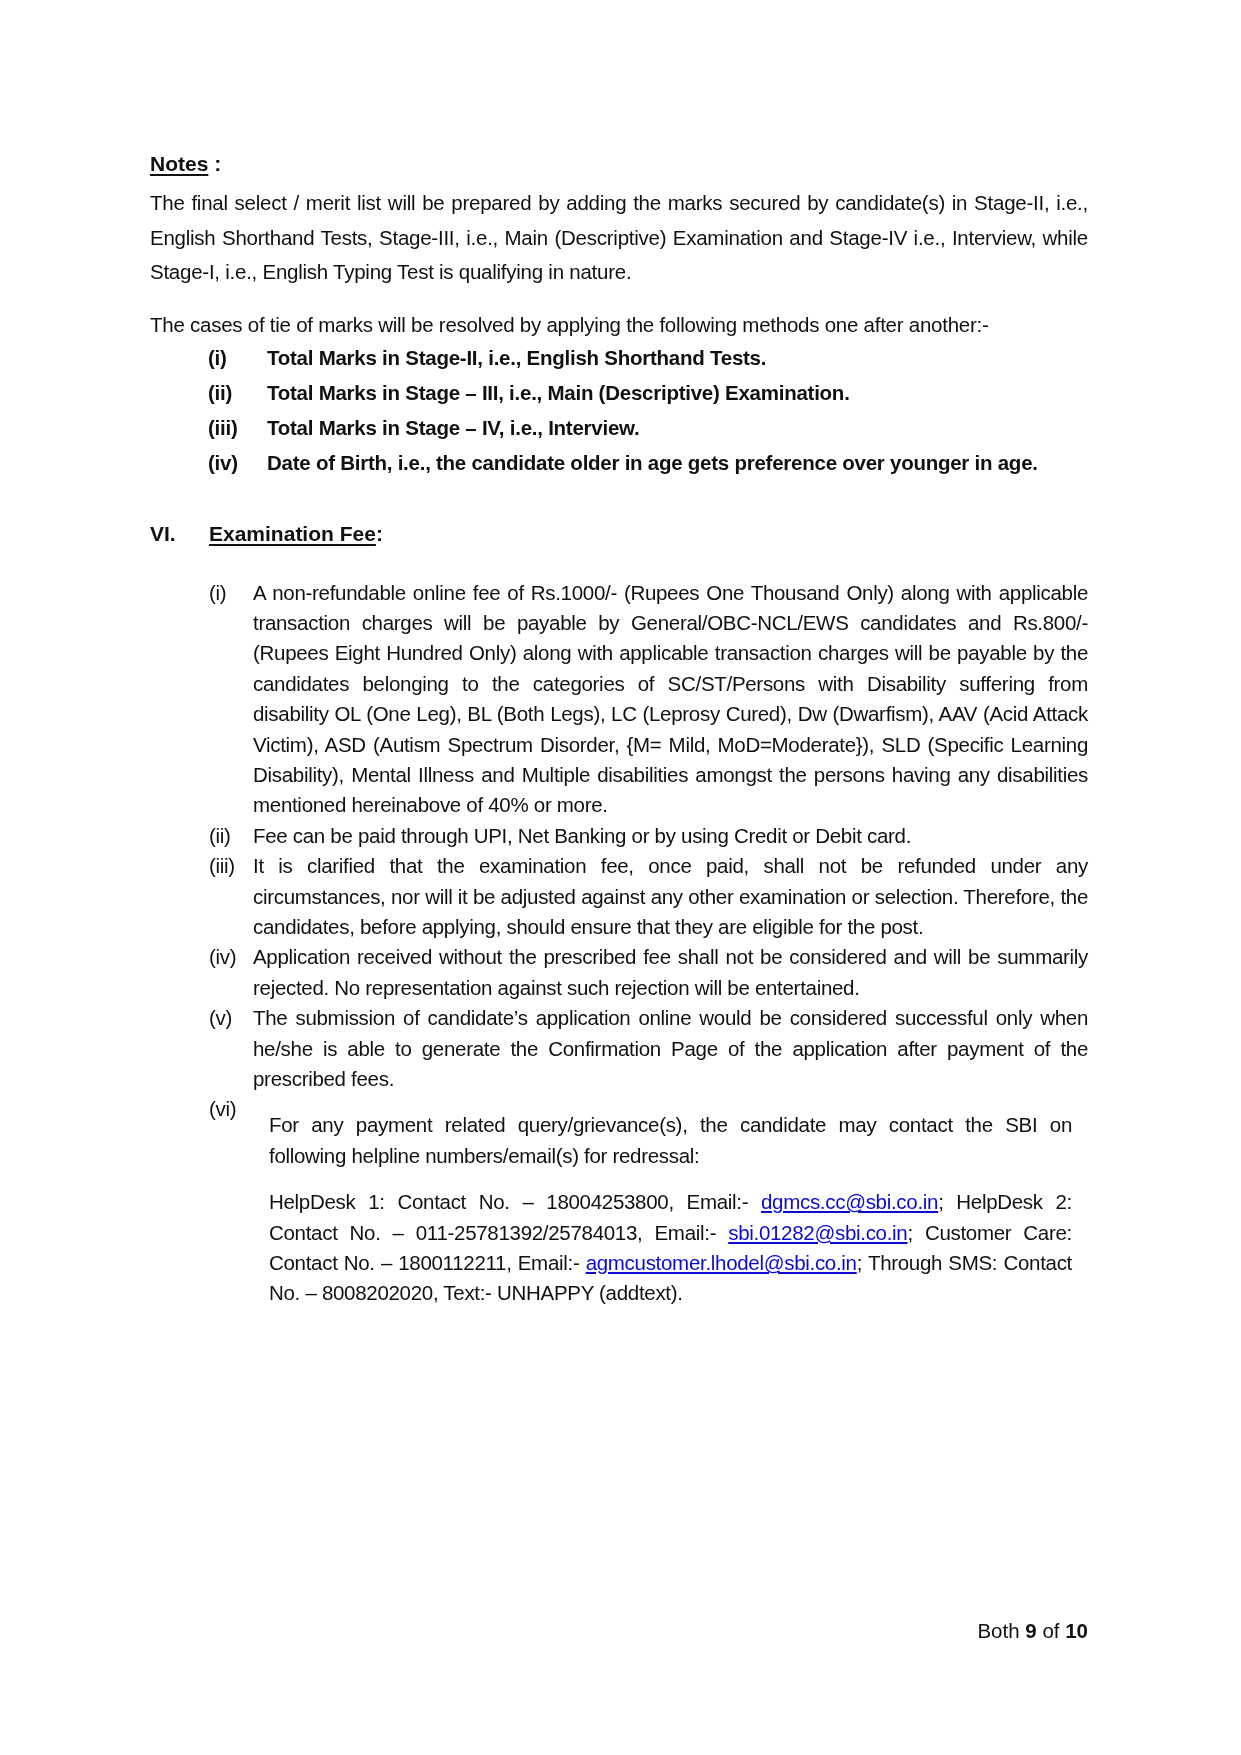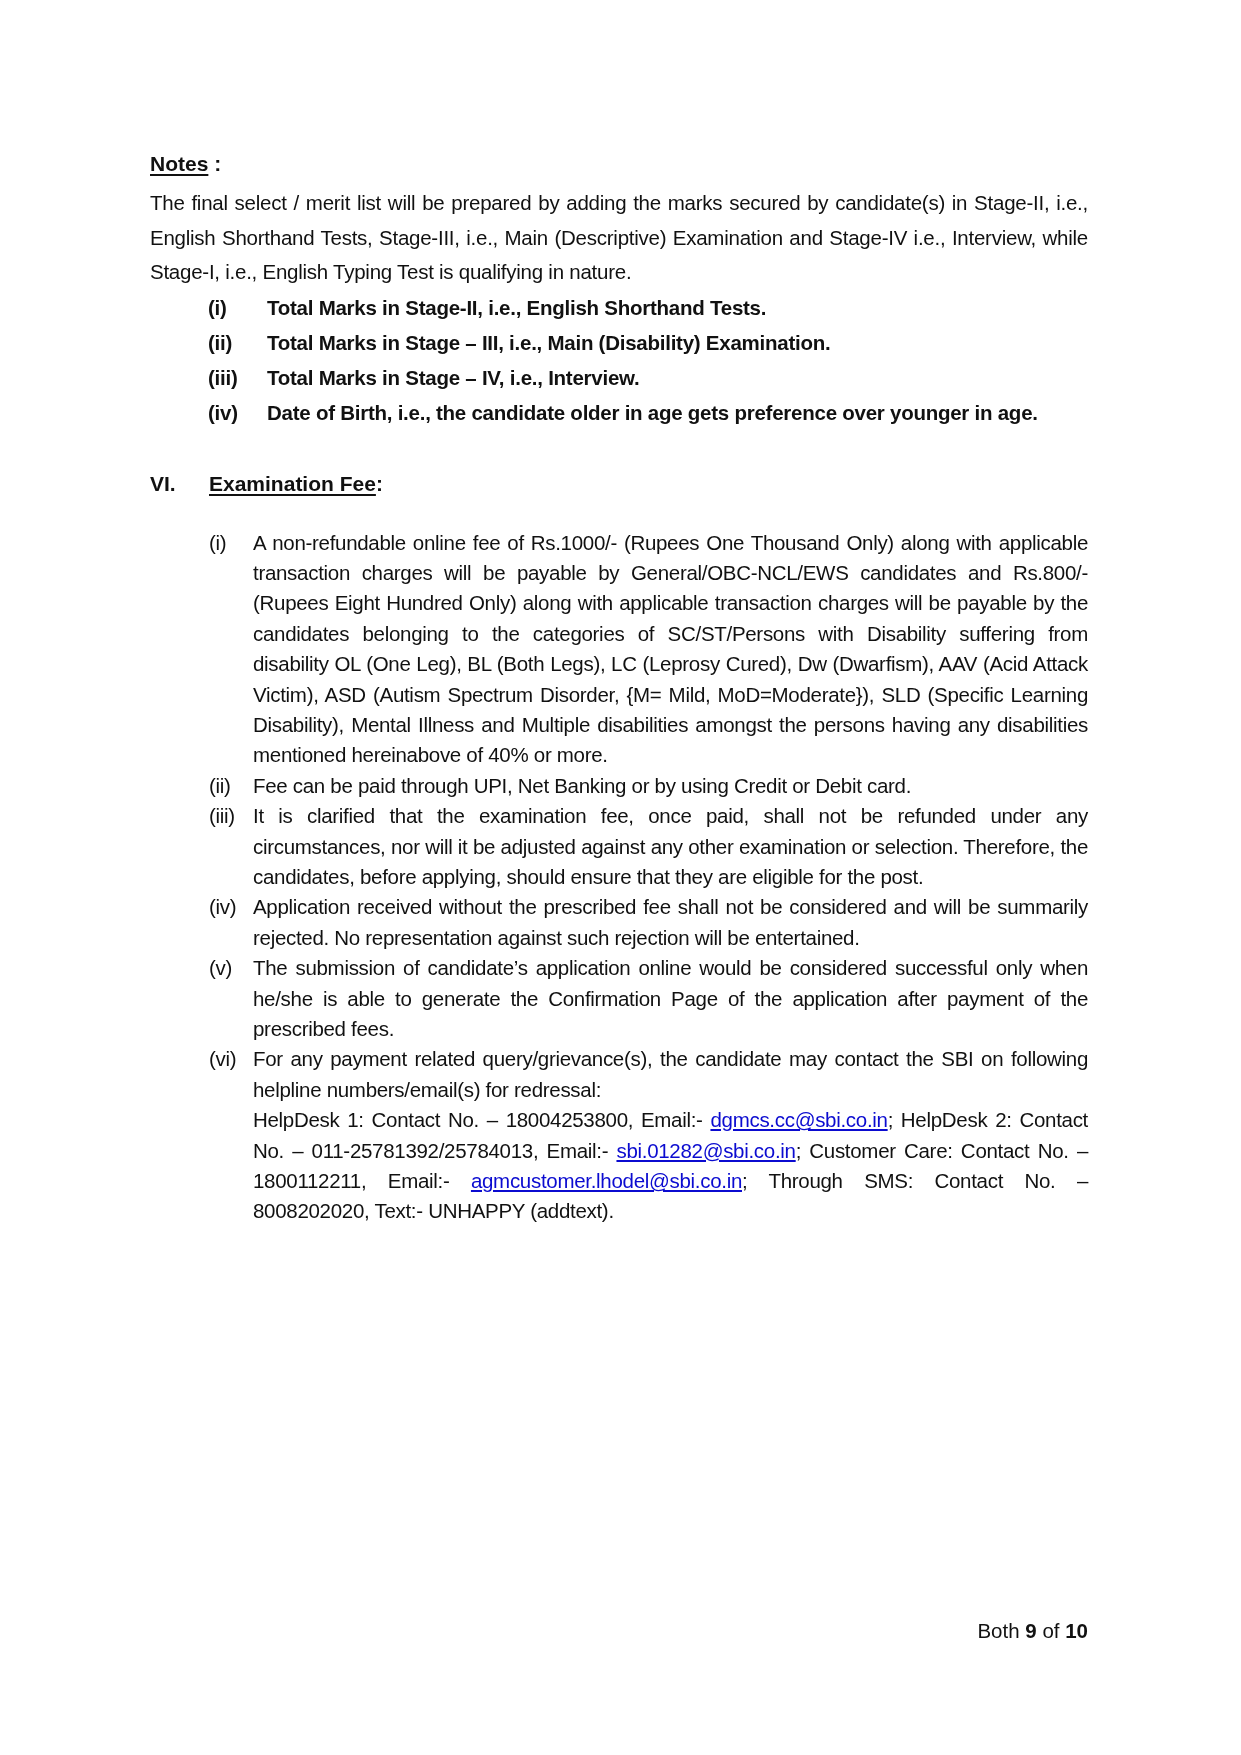--- a/index.html
+++ b/index.html
@@ -15,42 +15,43 @@
   .tie-list li { display: flex; font-size: 20.5px; font-weight: bold; line-height: 35px; letter-spacing: -0.25px; }
   .tie-list .num { width: 59px; flex: 0 0 59px; }
   .tie-list .txt { flex: 1; text-align: justify; }
   .section-head { display: flex; margin-top: 40px; font-size: 21px; font-weight: bold; line-height: 28px; }
   .section-head .roman { width: 59px; flex: 0 0 59px; }
   .section-head .title u { text-decoration: underline; text-underline-offset: 3px; }
   .fee-list { list-style: none; margin: 30px 0 0 0; padding: 0 0 0 59px; }
   .fee-list li { display: flex; font-size: 20.5px; line-height: 30.4px; letter-spacing: -0.3px; }
   .fee-list .num { width: 44px; flex: 0 0 44px; }
   .fee-list .txt { flex: 1; text-align: justify; }
-  .fee-list .txt p { margin: 0; text-align: justify; }
+  .fee-list .txt p { margin: 16px; text-align: justify; }
   a.link { color: #1a0dab; color: #0b0bd0; text-decoration: underline; text-underline-offset: 2px; }
   .footer { position: absolute; right: 153px; top: 1617px; font-size: 20.5px; line-height: 28px; }
 </style>
 </head>
 <body>
 
 <div class="page">
 
   <div class="notes-head"><u>Notes</u><span> :</span></div>
 
   <p class="para-bold">The final select / merit list will be prepared by adding the marks secured by candidate(s) in Stage-II, i.e., English Shorthand Tests, Stage-III, i.e., Main (Descriptive) Examination and Stage-IV i.e., Interview, while Stage-I, i.e., English Typing Test is qualifying in nature.</p>
 
+  <p class="para-bold tie">The cases of tie of marks will be resolved by applying the following methods one after another:-</p>
 
   <ol class="tie-list">
     <li>
         <span class="num">(i)</span>
         <span class="txt">Total Marks in Stage-II, i.e., English Shorthand Tests.</span>
       </li>
     <li>
         <span class="num">(ii)</span>
-        <span class="txt">Total Marks in Stage – III, i.e., Main (Disability) Examination.</span>
+        <span class="txt">Total Marks in Stage – III, i.e., Main (Descriptive) Examination.</span>
       </li>
     <li>
         <span class="num">(iii)</span>
         <span class="txt">Total Marks in Stage – IV, i.e., Interview.</span>
       </li>
     <li>
         <span class="num">(iv)</span>
         <span class="txt">Date of Birth, i.e., the candidate older in age gets preference over younger in age.</span>
       </li>
   </ol>

